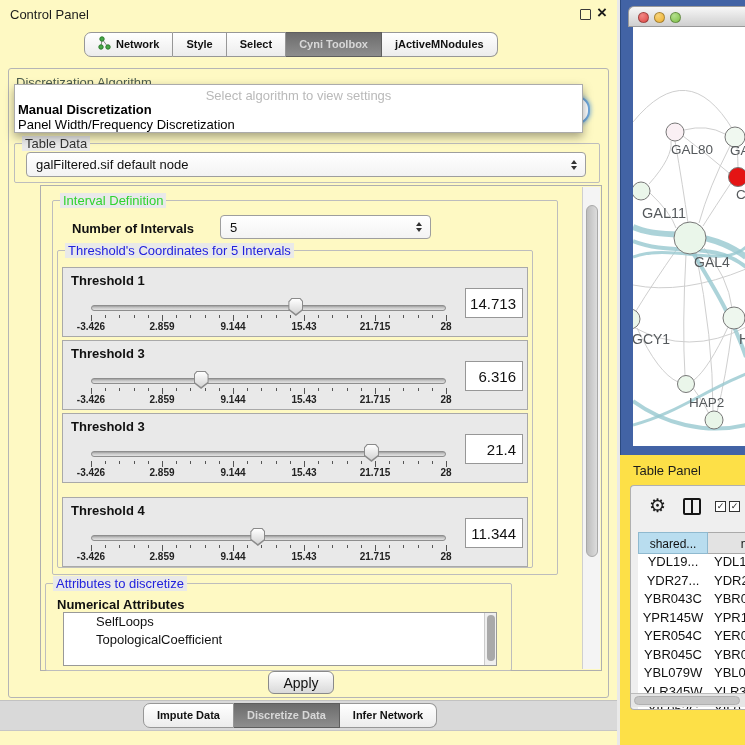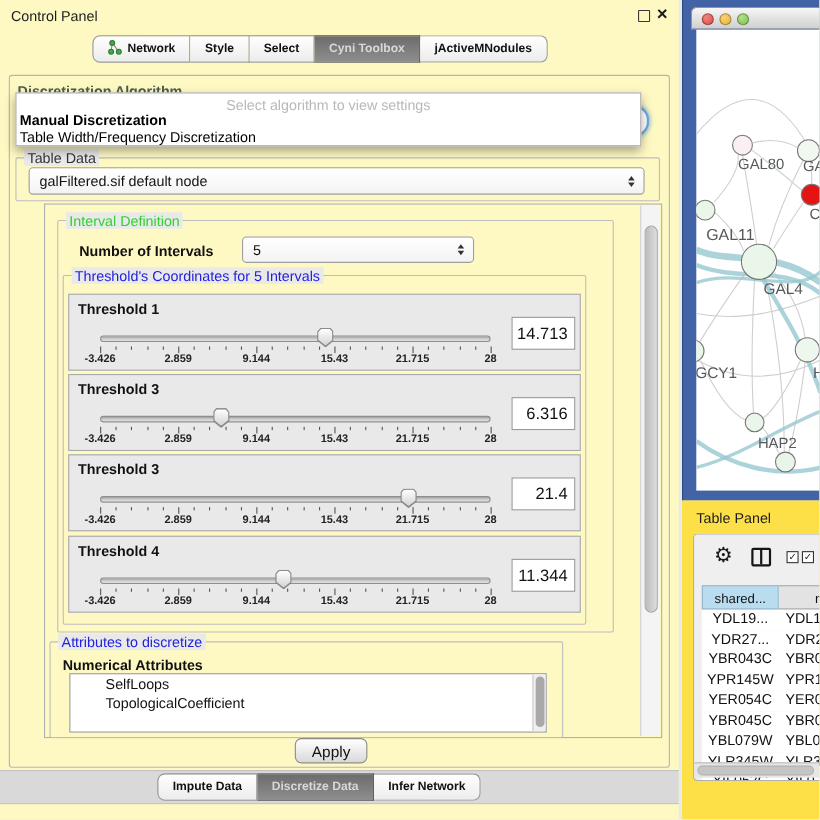--- a/index.html
+++ b/index.html
@@ -15,21 +15,21 @@
   .tabbar { position:absolute; display:flex; }
   .tabbar-top { left:84px; top:32px; }
   .tab { font-weight:bold; font-size:11px; padding:4px 13px 5px; background:linear-gradient(#ffffff,#ececec);
          border:1px solid #979797; border-left:none; color:#111; display:flex; align-items:center; gap:5px; height:25px; }
   .tab:first-child { border-left:1px solid #979797; border-radius:7px 0 0 7px; }
   .tab:last-child { border-radius:0 7px 7px 0; }
   .tab.selected { background:linear-gradient(#6c6c6c,#8e8e8e); color:#d8d8d8; border-color:#5e5e5e; }
 
   .outer-panel { position:absolute; left:8px; top:68px; width:601px; height:630px; border:1px solid #b5b5b5; border-radius:3px; }
 
-  .algo-label { position:absolute; left:16px; top:75px; font-size:13px; color:#4c5c4c; z-index:1;font-weight:bold; }
+  .algo-label { position:absolute; left:16px; top:75px; font-size:13px; color:#4c5c4c; z-index:1; }
   .algo-combo { position:absolute; left:22px; top:96px; width:568px; height:28px; background:#fff;
                 border:2px solid #6fa7da; border-radius:13px; box-shadow:0 0 4px 1px rgba(111,167,218,.8); z-index:2; }
 
   .popup { position:absolute; left:14px; top:84px; width:569px; height:49px; background:#fff;
            border:1px solid #ababab; box-shadow:0 4px 9px rgba(0,0,0,.35); z-index:10; }
   .popup-hint { position:absolute; left:0; right:0; top:3px; text-align:center; color:#b9b9b9; font-size:13px; }
   .popup-opt { position:absolute; left:3px; font-size:13px; color:#000; white-space:nowrap; }
   .popup-opt.b { font-weight:bold; }
 
   .group { position:absolute; border:1px solid #bdbdbd; border-radius:2px; }
@@ -316,21 +316,21 @@
         <div class="thr-ticklabels">
           <span style="left: 0%;">-3.426</span>
           <span style="left: 20%;">2.859</span>
           <span style="left: 40%;">9.144</span>
           <span style="left: 60%;">15.43</span>
           <span style="left: 80%;">21.715</span>
           <span style="left: 100%;">28</span>
         </div>
         <div class="thr-value">21.4</div>
       </div>
-      <div class="thr-box" style="top: 487px;">
+      <div class="thr-box" style="top: 497px;">
         <div class="thr-name">Threshold 4</div>
         <div class="thr-track"></div>
         <div class="thr-thumb" style="left: 187.348px;">
           <div class="o"></div>
           <div class="i"></div>
         </div>
         <div class="thr-ticks">
           <i style="left: 0%; height: 6px;"></i>
           <i style="left: 4%; height: 3px;"></i>
           <i style="left: 8%; height: 3px;"></i>
@@ -393,21 +393,21 @@
         <span>Discretize Data</span>
       </div>
       <div class="tab">
         <span>Infer Network</span>
       </div>
     </div>
 
   <div class="popup">
     <div class="popup-hint">Select algorithm to view settings</div>
     <div class="popup-opt b" style="top:17px">Manual Discretization</div>
-    <div class="popup-opt" style="top:32px">Table Width/Frequency Discretization</div>
+    <div class="popup-opt" style="top:32px">Panel Width/Frequency Discretization</div>
   </div>
 </div>
 
 <div class="nw">
   <div class="nw-titlebar">
     <span class="light" style="left:9px;  background:radial-gradient(circle at 35% 30%, #f08784, #df4744)"></span>
     <span class="light" style="left:25px; background:radial-gradient(circle at 35% 30%, #f6d37a, #eeb02f)"></span>
     <span class="light" style="left:41px; background:radial-gradient(circle at 35% 30%, #b4e08e, #7fc147)"></span>
   </div>
   <div class="nw-canvas">

